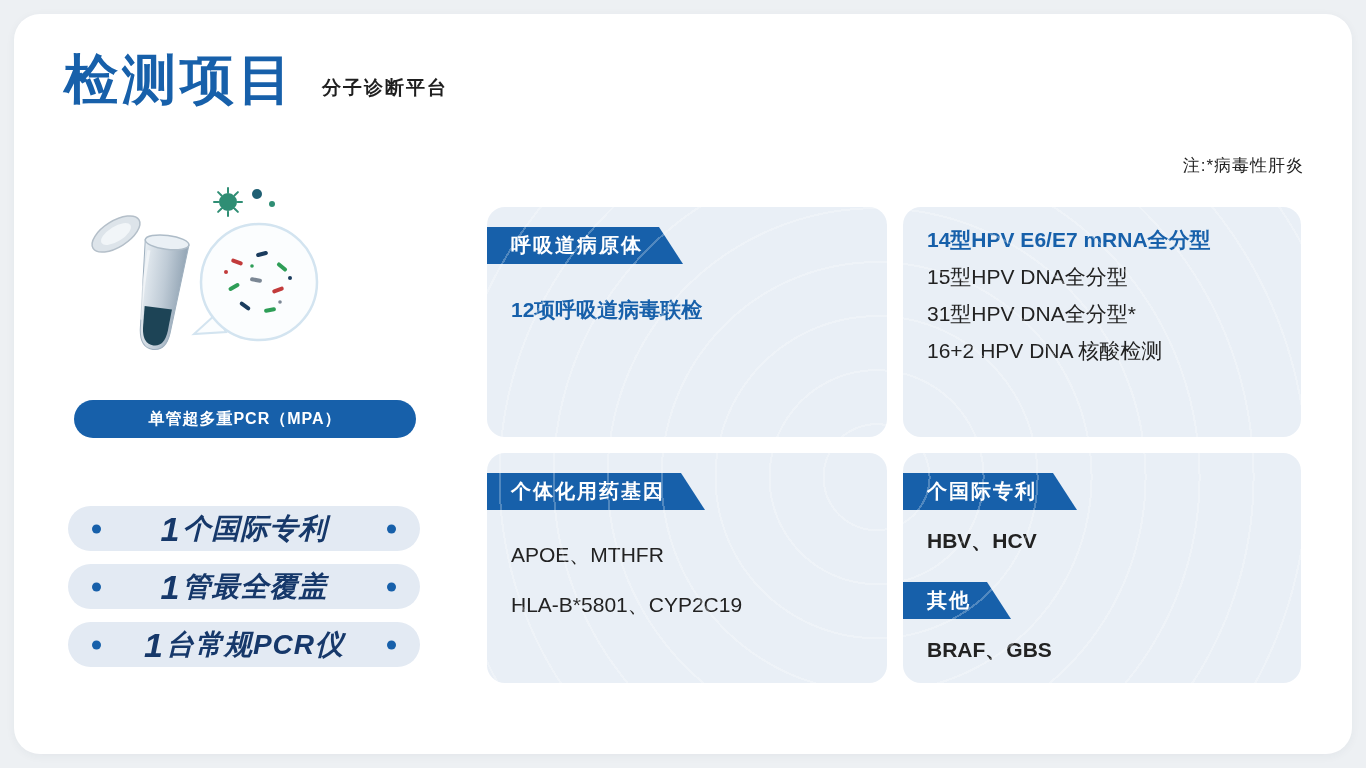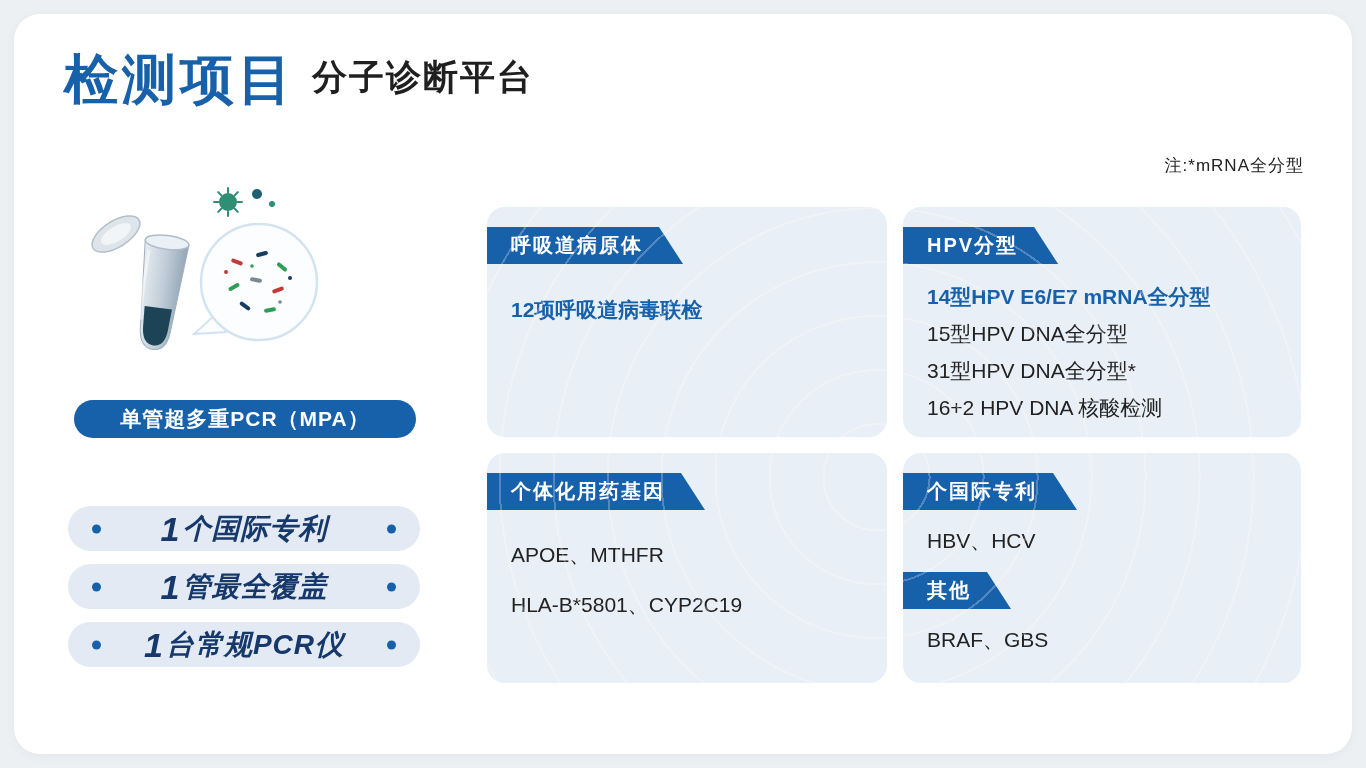--- a/index.html
+++ b/index.html
@@ -19,41 +19,41 @@
   }
   .stage{position:relative;width:1366px;height:768px;}
   .card{
     position:absolute;inset:14px;
     background:#ffffff;border-radius:26px;
     box-shadow:0 2px 10px rgba(30,50,80,.05);
   }
   
   .title-row{
     position:absolute;left:50px;top:36px;
-    display:flex;align-items:flex-end;gap:16px;
+    display:flex;align-items:flex-end;gap:26px;
   }
   .page-title{
     font-size:54px;font-weight:900;letter-spacing:4px;
     color:var(--accent);line-height:1.1;
   }
   .page-subtitle{
-    font-size:35px;font-weight:700;color:#1f1f1f;
+    font-size:19px;font-weight:700;color:#1f1f1f;
     padding-bottom:8px;letter-spacing:2px;
   }
   .note{
     position:absolute;right:48px;top:140px;
     font-size:17px;color:#222;letter-spacing:1px;
   }
   
   .illustration{position:absolute;left:62px;top:168px;width:250px;height:205px;}
   .badge{
     position:absolute;left:60px;top:386px;width:342px;height:38px;
     background:var(--accent);border-radius:19px;color:#fff;
     display:flex;align-items:center;justify-content:center;
-    font-size:21px;font-weight:700;letter-spacing:1px;
+    font-size:16px;font-weight:700;letter-spacing:1px;
   }
   .stats{
     position:absolute;left:54px;top:492px;
     display:flex;flex-direction:column;gap:13px;
   }
   .stat{
     position:relative;width:352px;height:45px;border-radius:23px;
     background:var(--pill-bg);
     display:flex;align-items:center;justify-content:center;
     color:var(--navy);
@@ -95,35 +95,35 @@
   .lines{padding-left:24px;font-size:21px;color:#222;}
   .line{white-space:nowrap;}
   .line.hl{color:var(--accent);font-weight:700;}
   .p1 .lines{margin-top:20px;}
   .p1 .line{line-height:52px;}
   .p2 .lines{margin-top:14px;}
   .p2 .line{line-height:37px;}
   .p3 .lines{margin-top:20px;}
   .p3 .line{line-height:50px;}
   .p4 .lines{margin-top:10px;}
-  .p4 .line{line-height:42px;}
-  .p4 .ribbon.second{margin-top:10px;}
+  .p4 .line{line-height:42px;font-weight:bold;}
+  .p4 .ribbon.second{}
 </style>
 </head>
 <body>
 
 <div class="stage">
   <div class="card">
 
     <div class="title-row">
       <h1 class="page-title">检测项目</h1>
       <span class="page-subtitle">分子诊断平台</span>
     </div>
 
-    <div class="note">注:*mRNA全分型</div>
+    <div class="note">注:*病毒性肝炎</div>
 
     <div class="illustration">
       <svg viewBox="0 0 250 205" width="250" height="205">
         <defs>
           <linearGradient id="tubegrad" x1="0" y1="0" x2="1" y2="0">
             <stop offset="0" stop-color="#e8eef3"></stop>
             <stop offset="0.55" stop-color="#bfcbd6"></stop>
             <stop offset="1" stop-color="#93a5b5"></stop>
           </linearGradient>
         </defs>
@@ -201,21 +201,20 @@
     <div class="panels">
 
       <section class="panel p1">
         <div class="ribbon">呼吸道病原体</div>
         <div class="lines">
           <div class="line hl">12项呼吸道病毒联检</div>
         </div>
       </section>
 
       <section class="panel p2">
-        <div class="ribbon">HPV分型</div>
         <div class="lines">
           <div class="line hl">14型HPV E6/E7 mRNA全分型</div>
           <div class="line">15型HPV DNA全分型</div>
           <div class="line">31型HPV DNA全分型*</div>
           <div class="line">16+2 HPV DNA 核酸检测</div>
         </div>
       </section>
 
       <section class="panel p3">
         <div class="ribbon">个体化用药基因</div>

